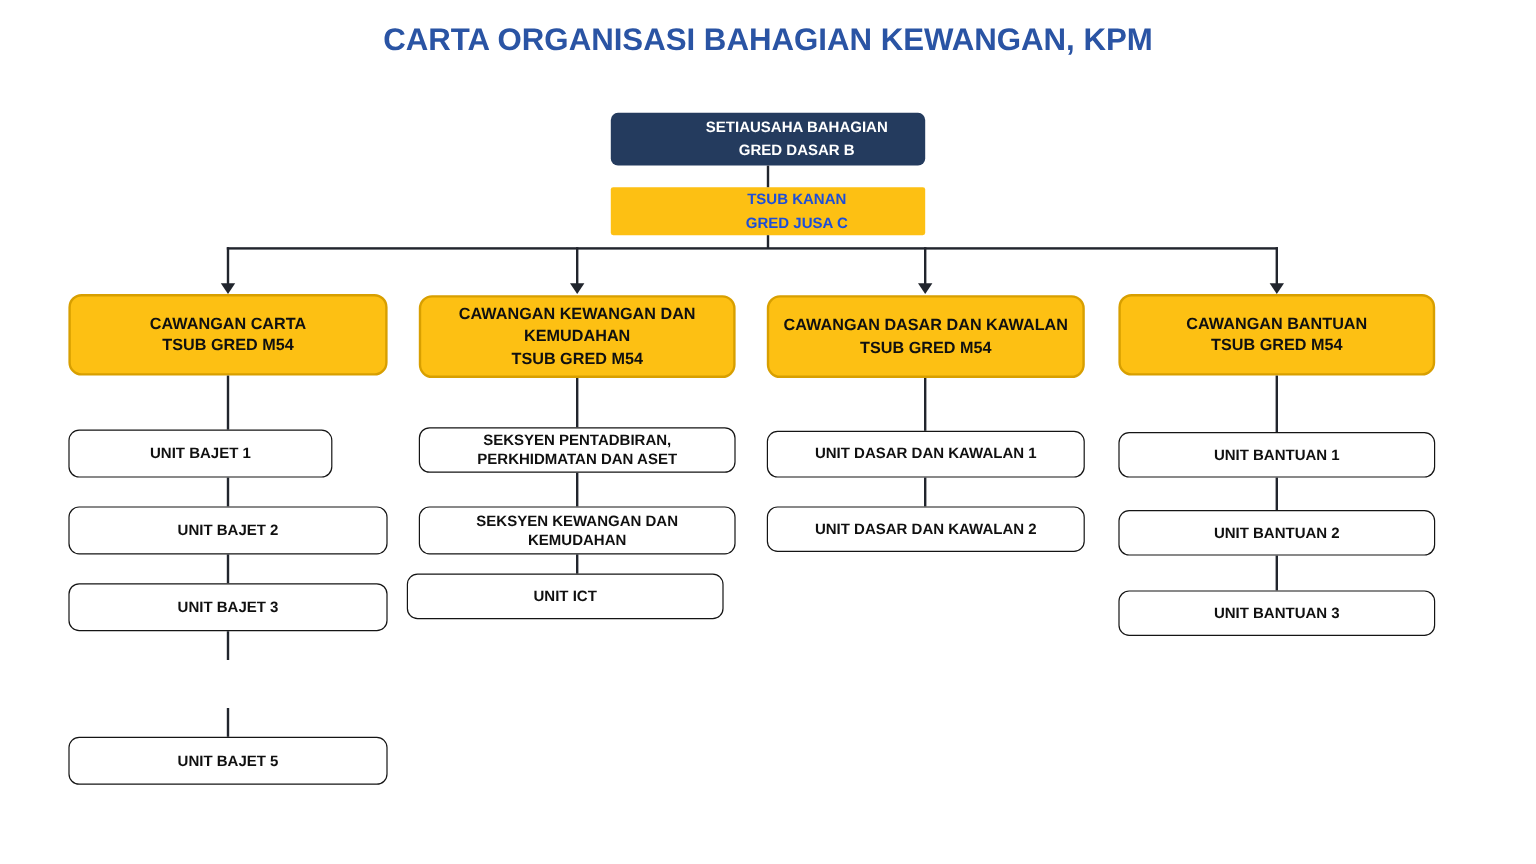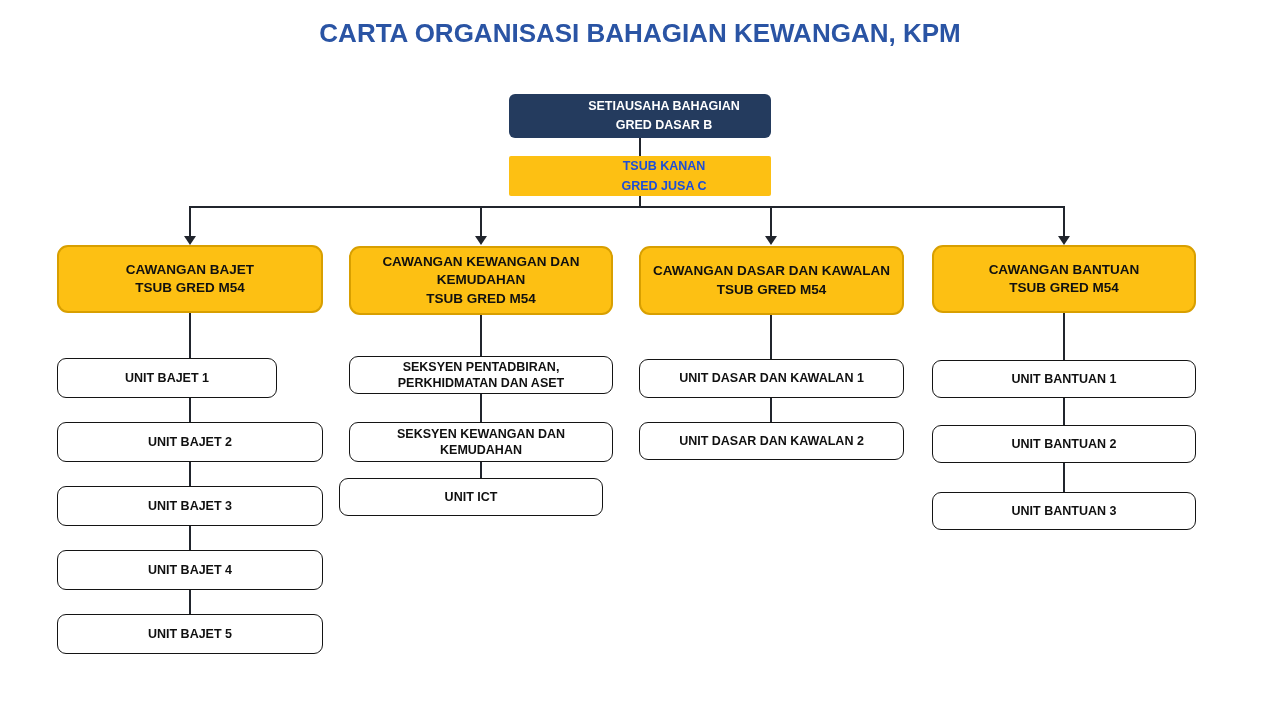--- a/index.html
+++ b/index.html
@@ -65,39 +65,36 @@
   <div class="vline" style="left:189px;top:206px;height:31px;"></div>
   <div class="vline" style="left:480px;top:206px;height:31px;"></div>
   <div class="vline" style="left:770px;top:206px;height:31px;"></div>
   <div class="vline" style="left:1063px;top:206px;height:31px;"></div>
   <div class="arrow-down" style="left:184px;top:236px;"></div>
   <div class="arrow-down" style="left:475px;top:236px;"></div>
   <div class="arrow-down" style="left:765px;top:236px;"></div>
   <div class="arrow-down" style="left:1058px;top:236px;"></div>
 
   <div class="box header-box" style="left:57px;top:245px;width:266px;height:68px;">
-    <div>CAWANGAN BAJET</div>
+    <div>CAWANGAN CARTA</div>
     <div>TSUB GRED M54</div>
   </div>
   <div class="vline" style="left:189px;top:313px;height:45px;"></div>
   <div class="box unit-box" style="left:57px;top:358px;width:220px;height:40px;">
     <div>UNIT BAJET 1</div>
   </div>
   <div class="vline" style="left:189px;top:398px;height:24px;"></div>
   <div class="box unit-box" style="left:57px;top:422px;width:266px;height:40px;">
     <div>UNIT BAJET 2</div>
   </div>
   <div class="vline" style="left:189px;top:462px;height:24px;"></div>
   <div class="box unit-box" style="left:57px;top:486px;width:266px;height:40px;">
     <div>UNIT BAJET 3</div>
   </div>
   <div class="vline" style="left:189px;top:526px;height:24px;"></div>
-  <div class="box unit-box" style="left:57px;top:550px;width:266px;height:40px;">
-    <div>UNIT BAJET 4</div>
-  </div>
   <div class="vline" style="left:189px;top:590px;height:24px;"></div>
   <div class="box unit-box" style="left:57px;top:614px;width:266px;height:40px;">
     <div>UNIT BAJET 5</div>
   </div>
 
   <div class="box header-box" style="left:349px;top:246px;width:264px;height:69px;">
     <div>CAWANGAN KEWANGAN DAN KEMUDAHAN</div>
     <div>TSUB GRED M54</div>
   </div>
   <div class="vline" style="left:480px;top:315px;height:41px;"></div>

